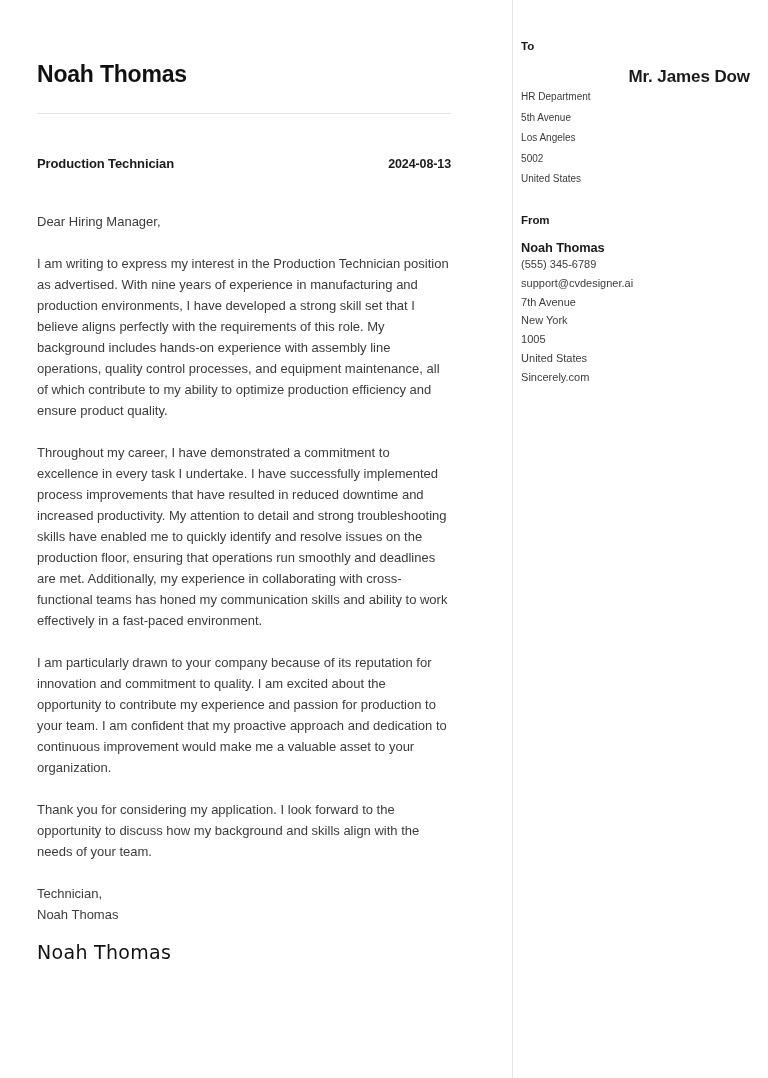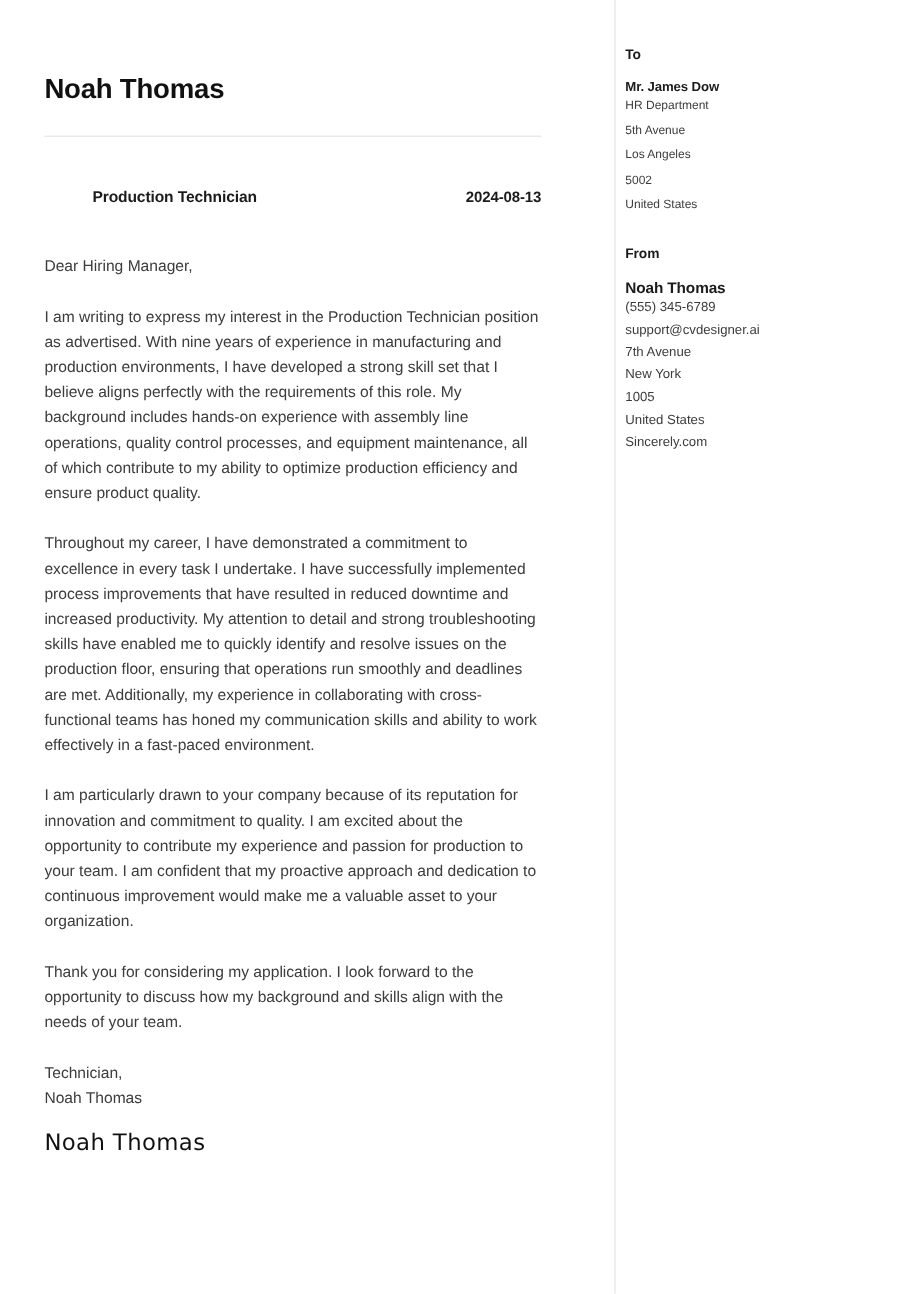--- a/index.html
+++ b/index.html
@@ -46,21 +46,20 @@
     margin: 26px 13px 0 0;
     height: 0;
   }
 
   .title-row {
     display: flex;
     justify-content: space-between;
     align-items: center;
     margin-top: 42px;
     padding-right: 13px;
-    margin-left: 40px;
   }
 
   .job-title {
     font-size: 13px;
     font-weight: bold;
     color: #1b1b1b;
     letter-spacing: -0.1px;
   }
 
   .letter-date {
@@ -120,25 +119,26 @@
   }
 
   .contacts-heading {
     font-size: 11.5px;
     font-weight: bold;
     color: #1b1b1b;
     letter-spacing: -0.1px;
   }
 
   .recipient-name {
-    font-size: 11px;
+    font-size: 17px;
     font-weight: bold;
     color: #1b1b1b;
     margin-top: 15px;
     letter-spacing: -0.1px;
+    text-align: right;
   }
 
   .to-line {
     font-size: 10px;
     line-height: 20.6px;
     color: #3c3c3c;
   }
 
   .from-heading {
     margin-top: 24px;

